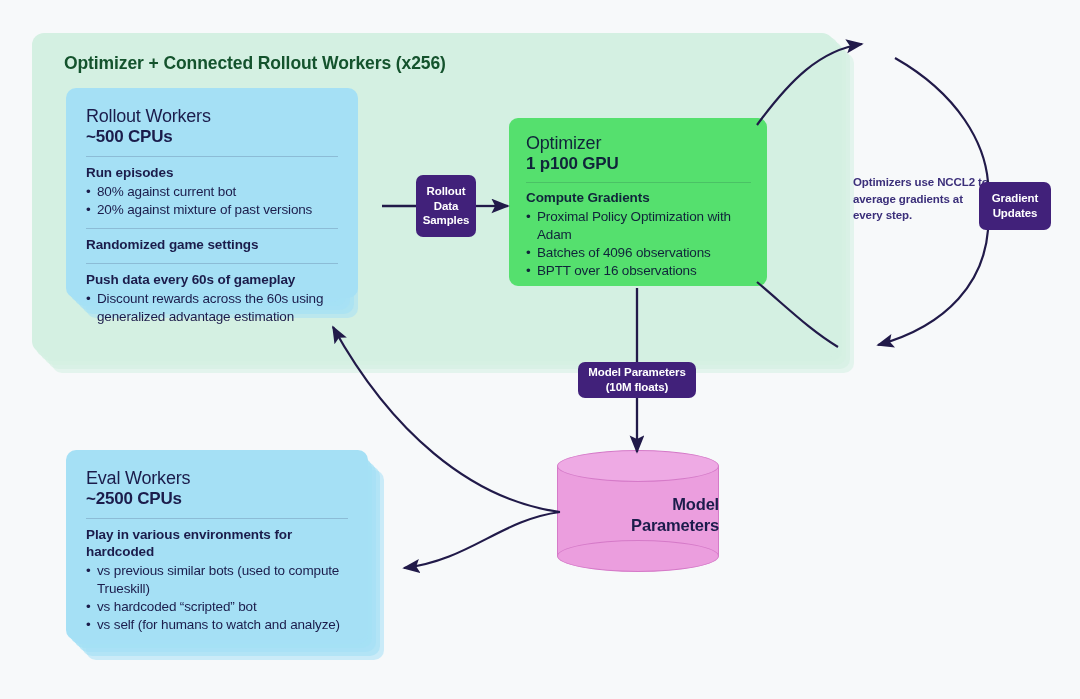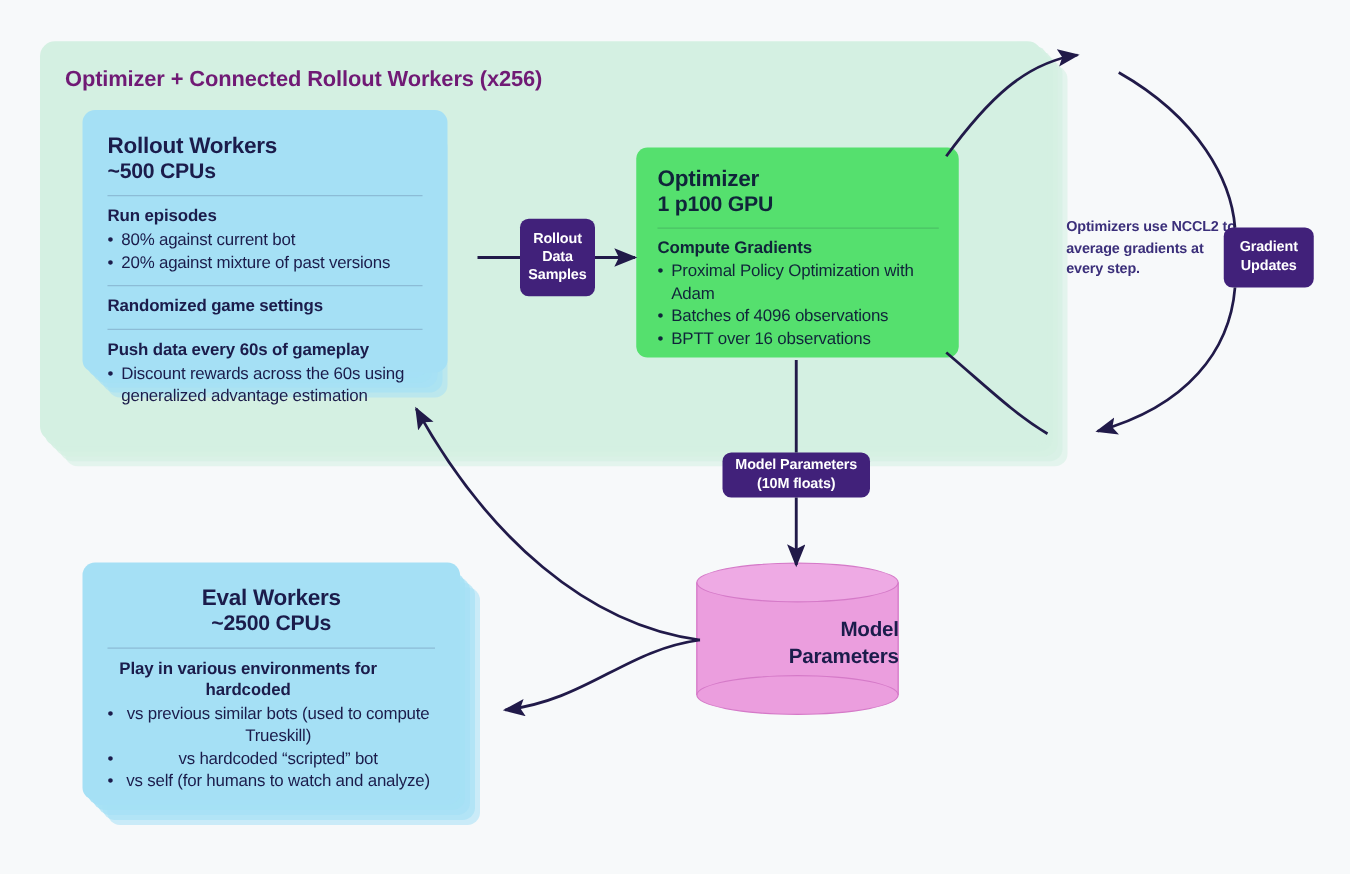--- a/index.html
+++ b/index.html
@@ -16,32 +16,32 @@
   
   .stack-layer { position: absolute; border-radius: 10px; }
 
   
   #green-container {
     position: absolute; left: 32px; top: 33px; width: 802px; height: 320px;
     background: #d4f0e2; border-radius: 12px; z-index: 5;
   }
   .green-shade { background: #d4f0e2; }
   #container-title {
-    position: absolute; left: 52px; top: 53px; z-index: 12;
-    font-size: 17.5px; font-weight: bold; color: #701a75; letter-spacing: -0.1px;
+    position: absolute; left: 64px; top: 53px; z-index: 12;
+    font-size: 17.5px; font-weight: bold; color: #14532d; letter-spacing: -0.1px;
   }
 
   
   .blue-card {
     position: absolute; background: #a5e0f5; border-radius: 10px; z-index: 10;
     padding: 18px 20px 16px 20px; color: #1b1c4b;
   }
   .blue-shade { background: #a5e0f5; }
 
-  .card-title { font-size: 18px; font-weight: bold; line-height: 1.15; letter-spacing: -0.2px; }
+  .card-title { font-size: 18px; font-weight: normal; line-height: 1.15; letter-spacing: -0.2px; }
   .card-sub   { font-size: 17px; font-weight: 700; line-height: 1.2; margin-top: 0; letter-spacing: -0.2px; }
   .divider    { height: 1px; background: rgba(27,28,75,0.18); margin: 9px 0 8px 0; }
   .sec-head   { font-size: 13.5px; font-weight: bold; line-height: 1.25; letter-spacing: -0.1px; }
   .bullets    { list-style: none; margin-top: 1px; }
   .bullets li { font-size: 13.5px; line-height: 1.33; letter-spacing: -0.15px; padding-left: 11px; position: relative; }
   .bullets li::before { content: "\2022"; position: absolute; left: 0; top: 0; }
 
   
   #optimizer-card {
     position: absolute; left: 509px; top: 118px; width: 258px; height: 168px;
@@ -133,21 +133,21 @@
       <li>BPTT over 16 observations</li>
     </ul>
   </div>
 
   <div class="stack-layer blue-shade" style="left:86px; top:470px; width:298px; height:190px; opacity:.55; z-index:6;"></div>
   <div class="stack-layer blue-shade" style="left:82px; top:466px; width:298px; height:190px; opacity:.65; z-index:7;"></div>
   <div class="stack-layer blue-shade" style="left:78px; top:462px; width:298px; height:190px; opacity:.75; z-index:8;"></div>
   <div class="stack-layer blue-shade" style="left:74px; top:458px; width:298px; height:190px; opacity:.85; z-index:9;"></div>
   <div class="stack-layer blue-shade" style="left:70px; top:454px; width:298px; height:190px; opacity:.93; z-index:9;"></div>
 
-  <div class="blue-card" id="eval-card" style="left:66px; top:450px; width:302px; height:190px;text-align:center;">
+  <div class="blue-card" id="eval-card" style="left:66px; top:450px; width:302px; height:190px;">
     <div class="card-title">Eval Workers</div>
     <div class="card-sub">~2500 CPUs</div>
     <div class="divider"></div>
     <div class="sec-head" style="max-width:225px;">Play in various environments for hardcoded</div>
     <ul class="bullets">
       <li>vs previous similar bots (used to compute Trueskill)</li>
       <li>vs hardcoded “scripted” bot</li>
       <li>vs self (for humans to watch and analyze)</li>
     </ul>
   </div>

